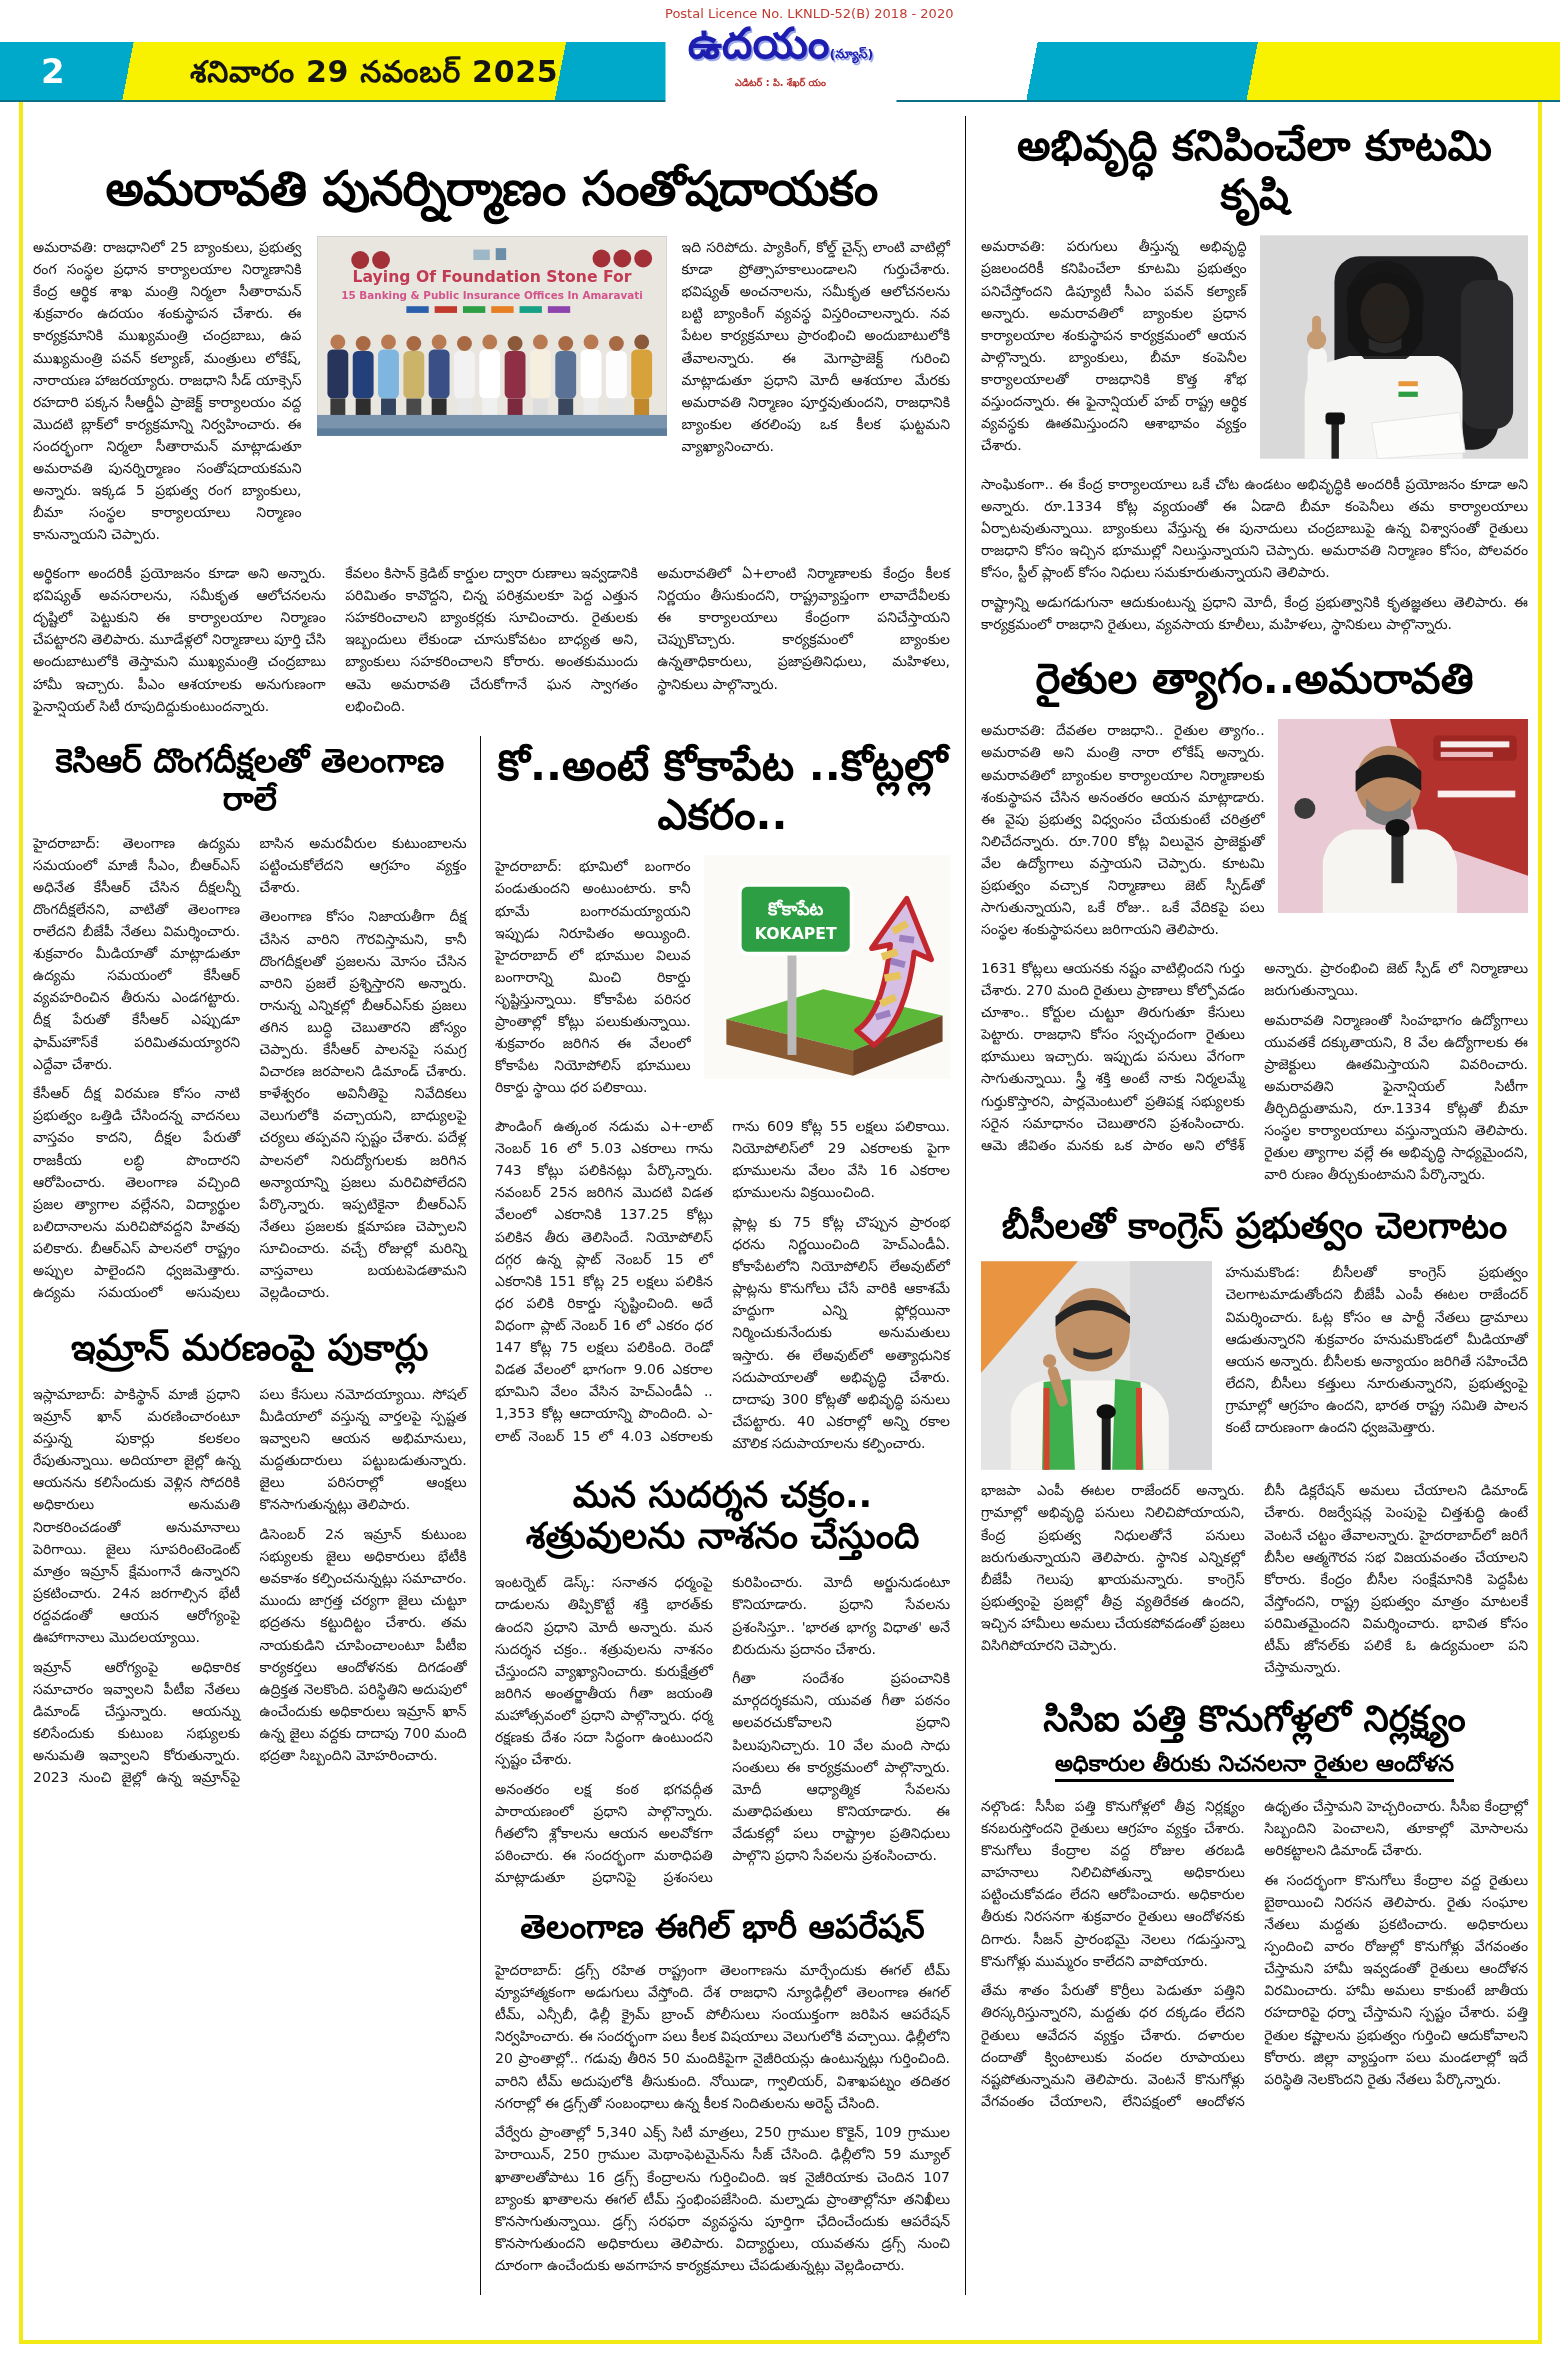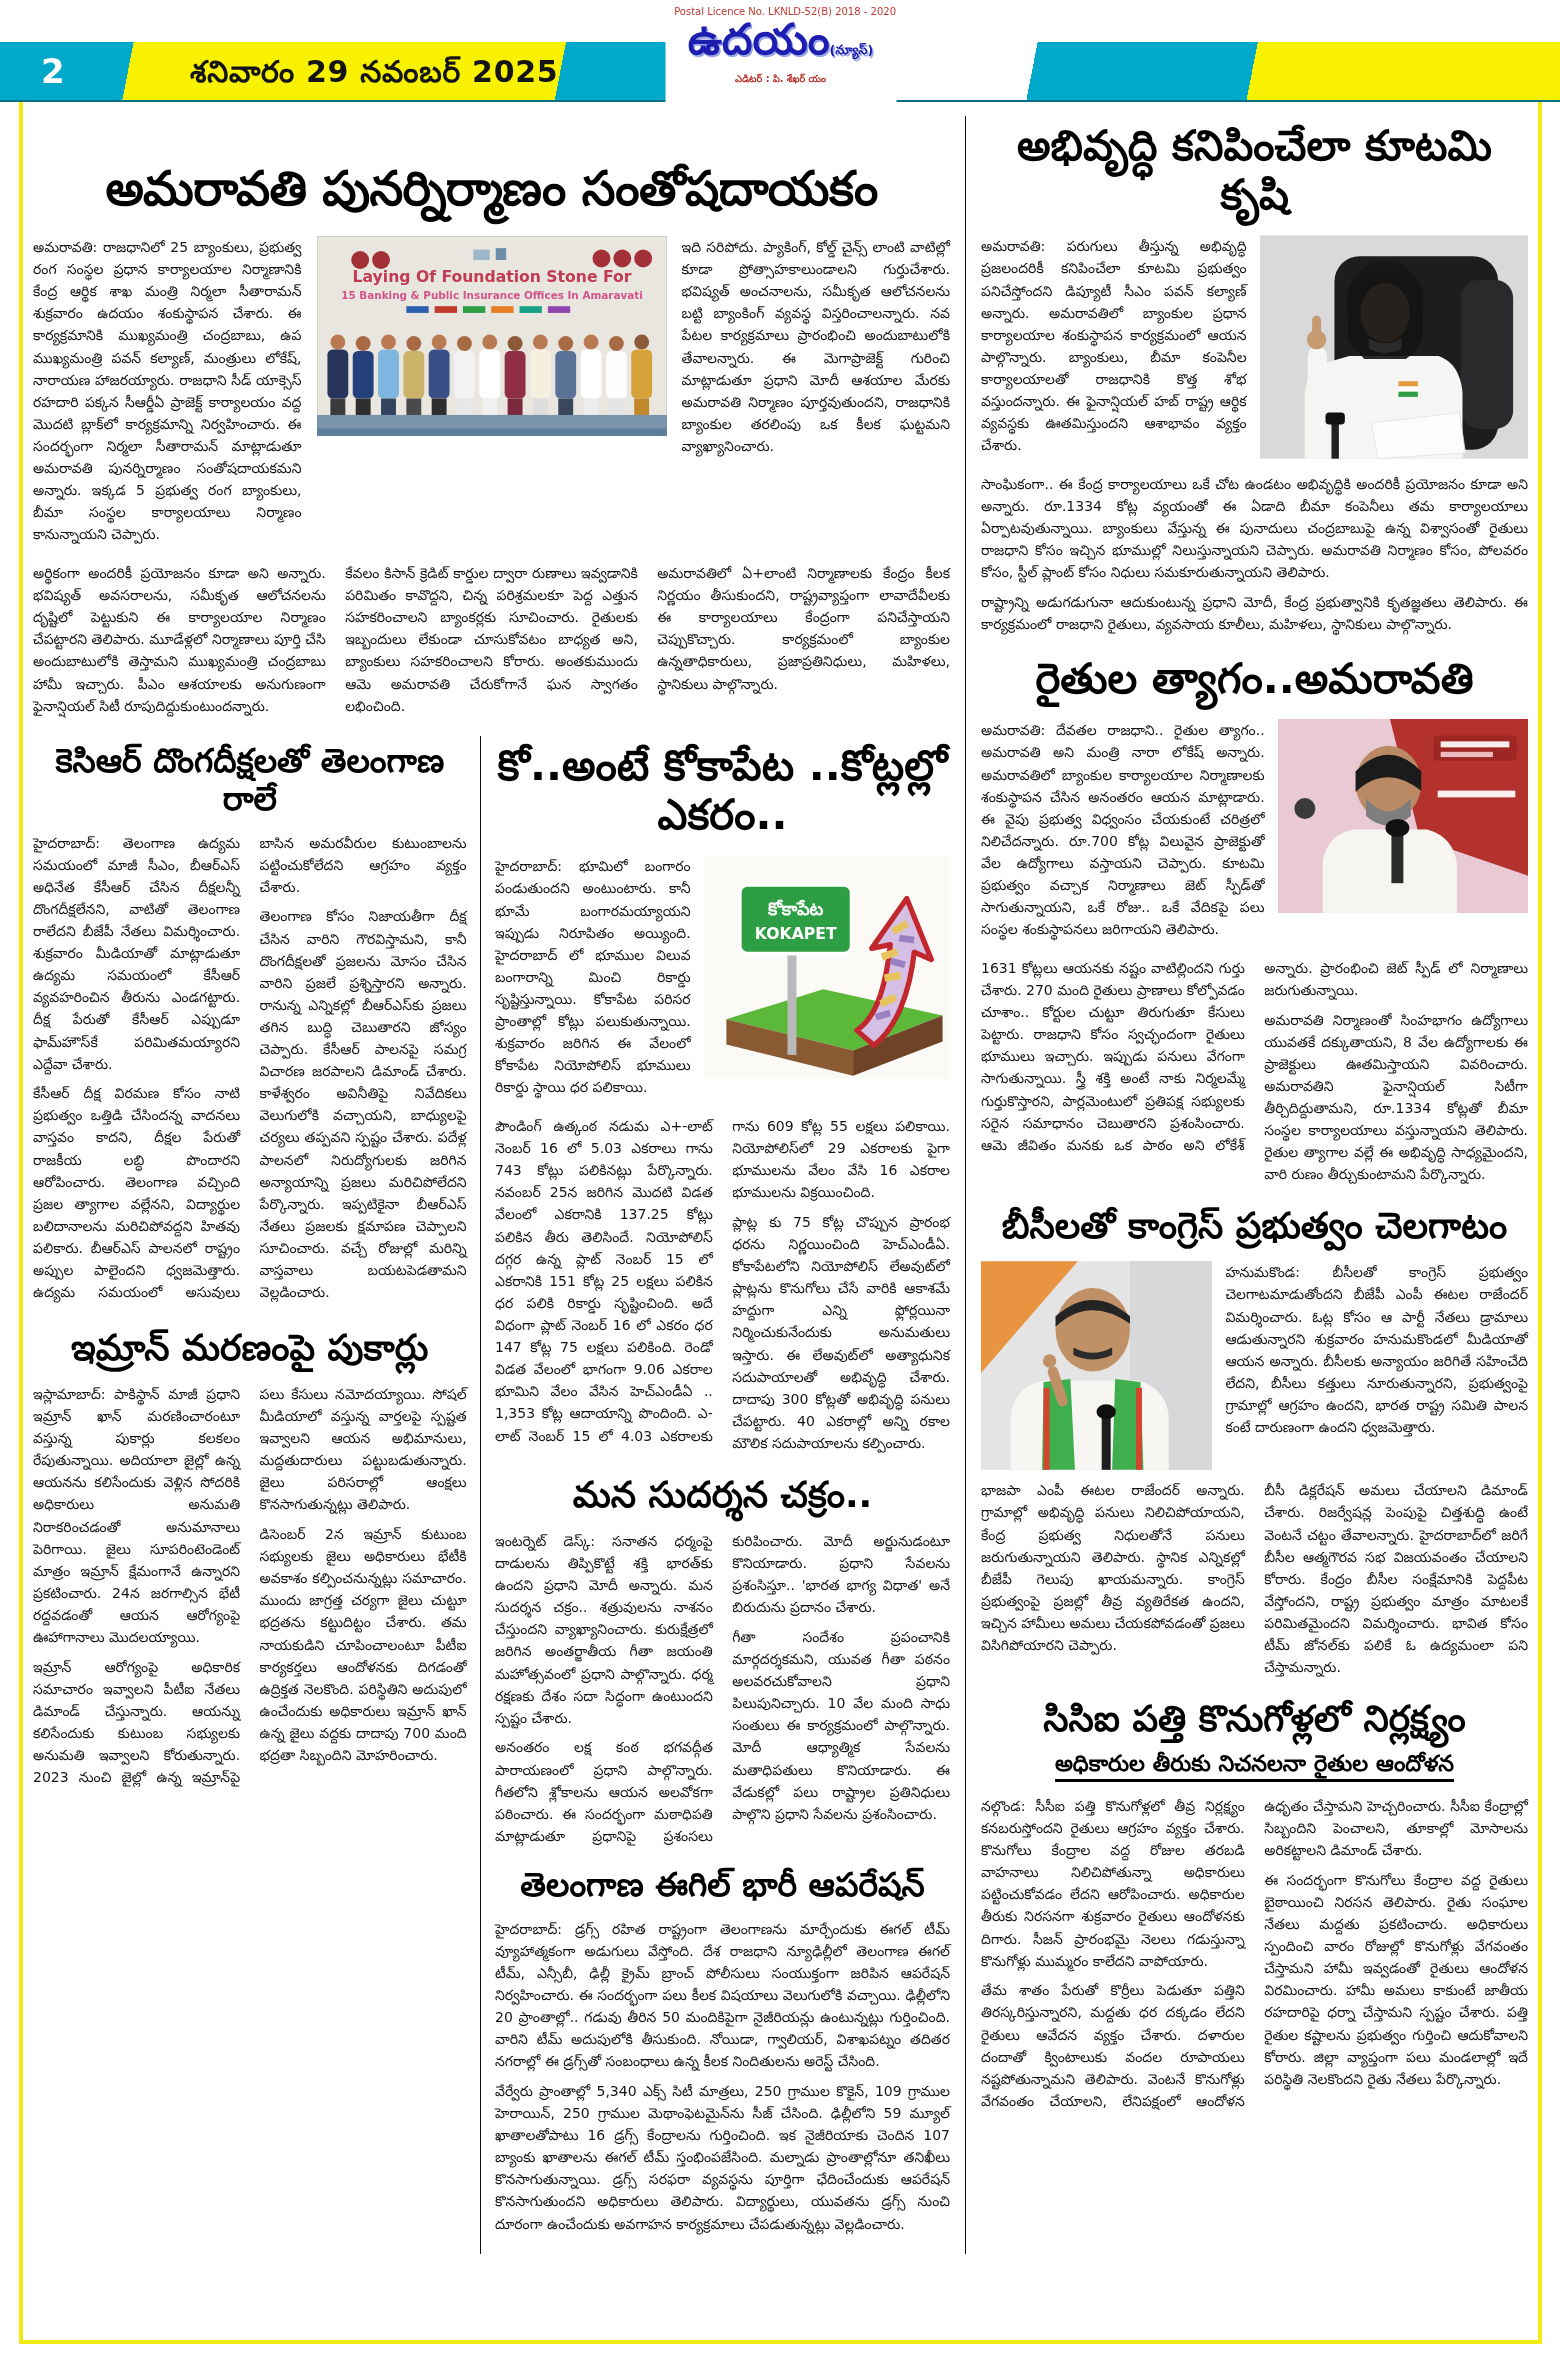--- a/index.html
+++ b/index.html
@@ -9,21 +9,21 @@
 
   
   .header { position:relative; height:106px; z-index:3; }
   .band { position:absolute; top:42px; left:0; right:0; height:60px;
           background:linear-gradient(101deg,#00a9c9 0 8.5%,#f8f200 8.5% 36%,#00a9c9 36% 55%,#ffffff 55% 66%,#00a9c9 66% 80%,#f8f200 80% 100%);
           border-bottom:2.2px solid #0b6f86; }
   .page-num { position:absolute; top:51px; left:41px; color:#fff; font-size:34px; font-weight:bold; }
   .date-txt { position:absolute; top:54px; left:190px; color:#141414; font-size:30px; font-weight:bold; letter-spacing:0.7px;text-align:right; }
   .logo-box { position:absolute; top:3px; left:50%; transform:translateX(-50%); width:231px; height:101px;
               background:#fff; text-align:center; padding-top:3px; }
-  .postal { font-size:10px; color:#c03a30; white-space:nowrap;text-align:right; }
+  .postal { font-size:13px; color:#c03a30; white-space:nowrap; }
   .logo-main { font-size:43px; font-weight:bold; color:#1d1db0; line-height:1.05;
                text-shadow:1.5px 1.5px 0 #9aa7e8; }
   .logo-suffix { font-size:12.7px; color:#1d1db0; font-weight:bold; }
   .editor-line { font-size:9.7px; color:#b5332c; font-weight:bold; margin-top:11px; }
 
   
   .main { position:relative; z-index:2; margin:10.4px 33px 0 33px; display:flex; gap:15px; }
   .left-wrap { width:917px; flex:0 0 auto; }
   .colC { flex:1 1 auto; border-left:1.5px solid #111; padding-left:15px; }
   .two-col { display:flex; gap:0; margin-top:10.4px; }
@@ -245,20 +245,21 @@
             </div>
             <div class="body-txt cols-2 mt">
               <p>పౌండింగ్ ఉత్కంఠ నడుమ ఎ+-లాట్ నెంబర్ 16 లో 5.03 ఎకరాలు గాను 743 కోట్లు పలికినట్లు పేర్కొన్నారు. నవంబర్ 25న జరిగిన మొదటి విడత వేలంలో ఎకరానికి 137.25 కోట్లు పలికిన తీరు తెలిసిందే. నియోపోలిస్ దగ్గర ఉన్న ప్లాట్ నెంబర్ 15 లో ఎకరానికి 151 కోట్ల 25 లక్షలు పలికిన ధర పలికి రికార్డు సృష్టించింది. అదే విధంగా ప్లాట్ నెంబర్ 16 లో ఎకరం ధర 147 కోట్ల 75 లక్షలు పలికింది. రెండో విడత వేలంలో భాగంగా 9.06 ఎకరాల భూమిని వేలం వేసిన హెచ్ఎండీఏ .. 1,353 కోట్ల ఆదాయాన్ని పొందింది. ఎ-లాట్ నెంబర్ 15 లో 4.03 ఎకరాలకు గాను 609 కోట్ల 55 లక్షలు పలికాయి. నియోపోలిస్‌లో 29 ఎకరాలకు పైగా భూములను వేలం వేసి 16 ఎకరాల భూములను విక్రయించింది.</p>
               <p>ప్లాట్ల కు 75 కోట్ల చొప్పున ప్రారంభ ధరను నిర్ణయించింది హెచ్ఎండీఏ. కోకాపేటలోని నియోపోలిస్ లేఅవుట్‌లో ప్లాట్లను కొనుగోలు చేసే వారికి ఆకాశమే హద్దుగా ఎన్ని ఫ్లోర్లయినా నిర్మించుకునేందుకు అనుమతులు ఇస్తారు. ఈ లేఅవుట్‌లో అత్యాధునిక సదుపాయాలతో అభివృద్ధి చేశారు. దాదాపు 300 కోట్లతో అభివృద్ధి పనులు చేపట్టారు. 40 ఎకరాల్లో అన్ని రకాల మౌలిక సదుపాయాలను కల్పించారు.</p>
             </div>
           </article>
 
           <article>
             <h2 class="hl-lg">
               <span>మన సుదర్శన చక్రం..</span><br>
+              <span>శత్రువులను నాశనం చేస్తుంది</span>
             </h2>
             <div class="body-txt cols-2">
               <p>ఇంటర్నెట్ డెస్క్: సనాతన ధర్మంపై దాడులను తిప్పికొట్టే శక్తి భారత్‌కు ఉందని ప్రధాని మోదీ అన్నారు. మన సుదర్శన చక్రం.. శత్రువులను నాశనం చేస్తుందని వ్యాఖ్యానించారు. కురుక్షేత్రలో జరిగిన అంతర్జాతీయ గీతా జయంతి మహోత్సవంలో ప్రధాని పాల్గొన్నారు. ధర్మ రక్షణకు దేశం సదా సిద్ధంగా ఉంటుందని స్పష్టం చేశారు.</p>
               <p>అనంతరం లక్ష కంఠ భగవద్గీత పారాయణంలో ప్రధాని పాల్గొన్నారు. గీతలోని శ్లోకాలను ఆయన అలవోకగా పఠించారు. ఈ సందర్భంగా మఠాధిపతి మాట్లాడుతూ ప్రధానిపై ప్రశంసలు కురిపించారు. మోదీ అర్జునుడంటూ కొనియాడారు. ప్రధాని సేవలను ప్రశంసిస్తూ.. 'భారత భాగ్య విధాత' అనే బిరుదును ప్రదానం చేశారు.</p>
               <p>గీతా సందేశం ప్రపంచానికి మార్గదర్శకమని, యువత గీతా పఠనం అలవరచుకోవాలని ప్రధాని పిలుపునిచ్చారు. 10 వేల మంది సాధు సంతులు ఈ కార్యక్రమంలో పాల్గొన్నారు. మోదీ ఆధ్యాత్మిక సేవలను మతాధిపతులు కొనియాడారు. ఈ వేడుకల్లో పలు రాష్ట్రాల ప్రతినిధులు పాల్గొని ప్రధాని సేవలను ప్రశంసించారు.</p>
             </div>
           </article>
 
           <article>
             <h2 class="hl-md">తెలంగాణ ఈగిల్ భారీ ఆపరేషన్</h2>

